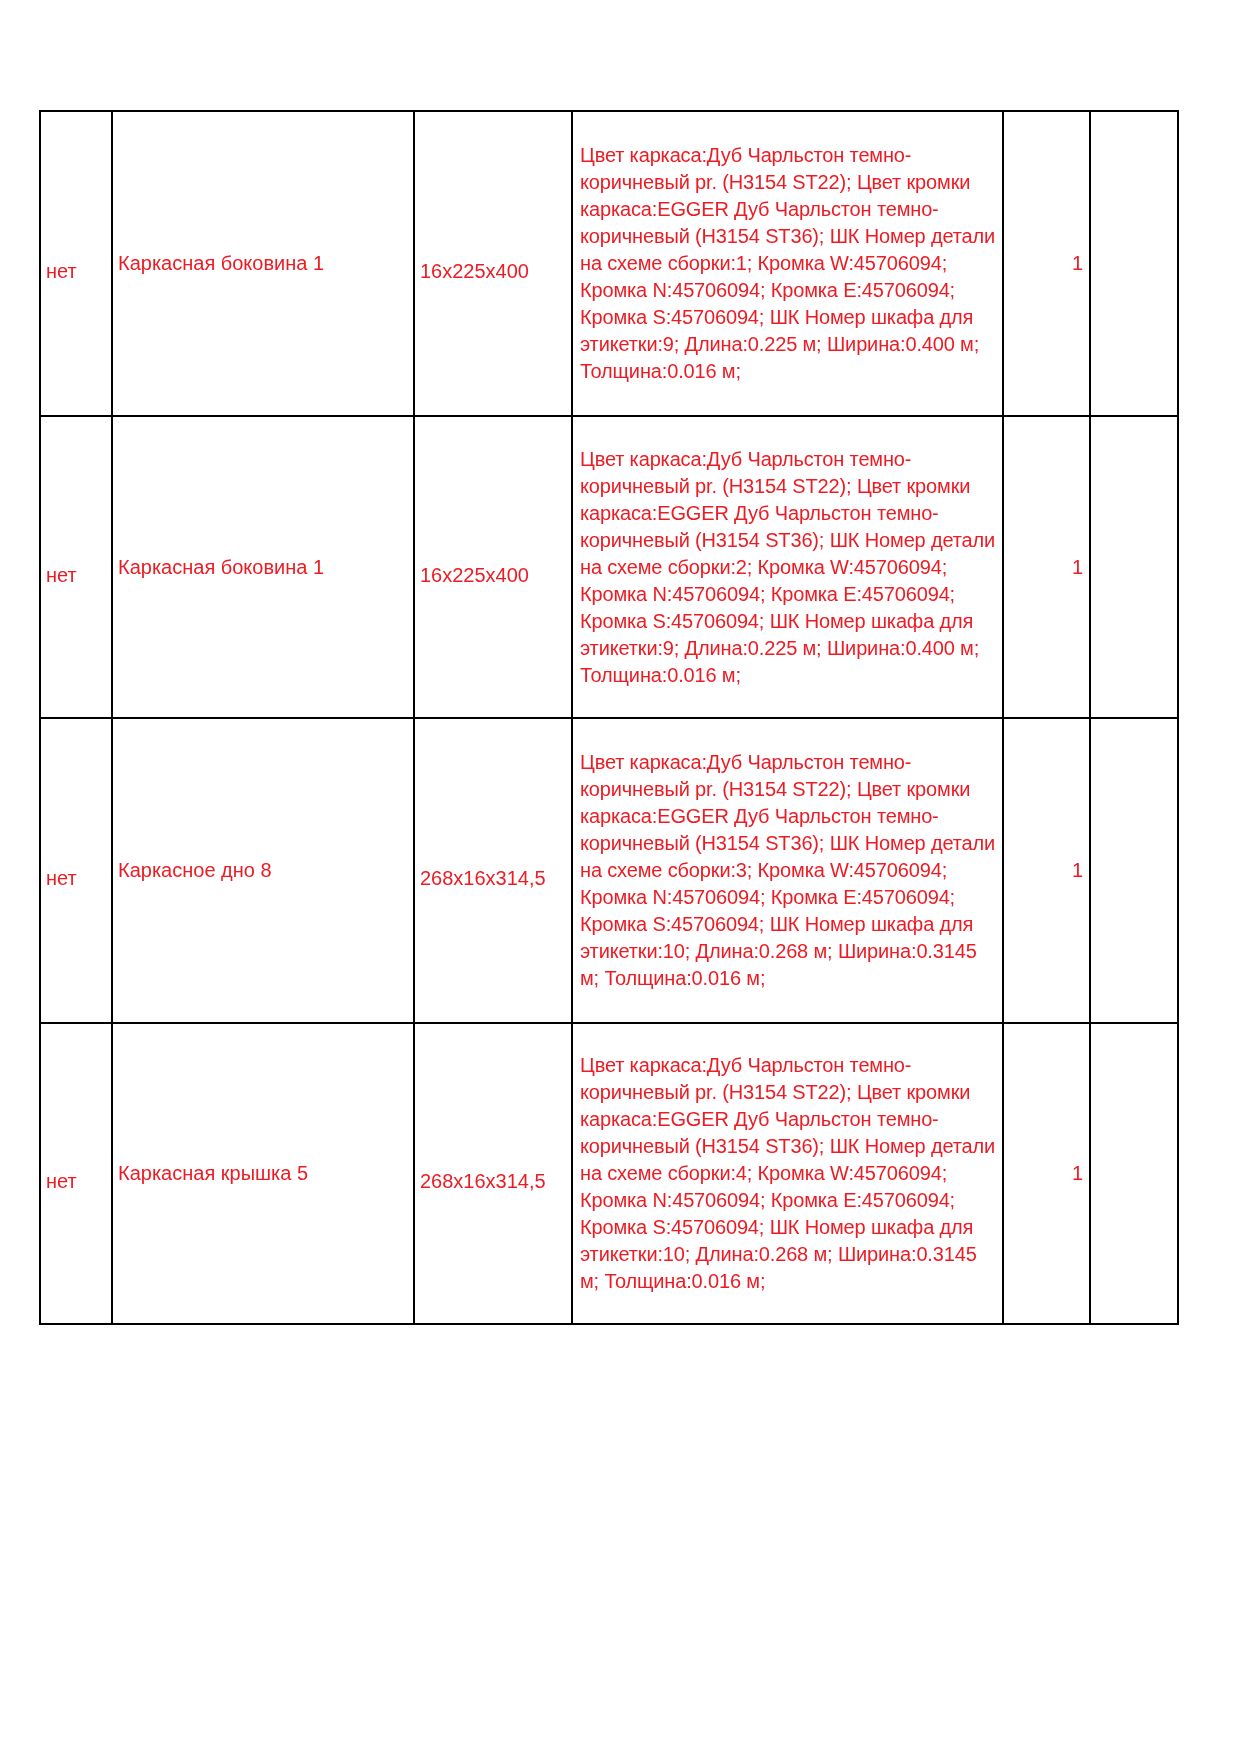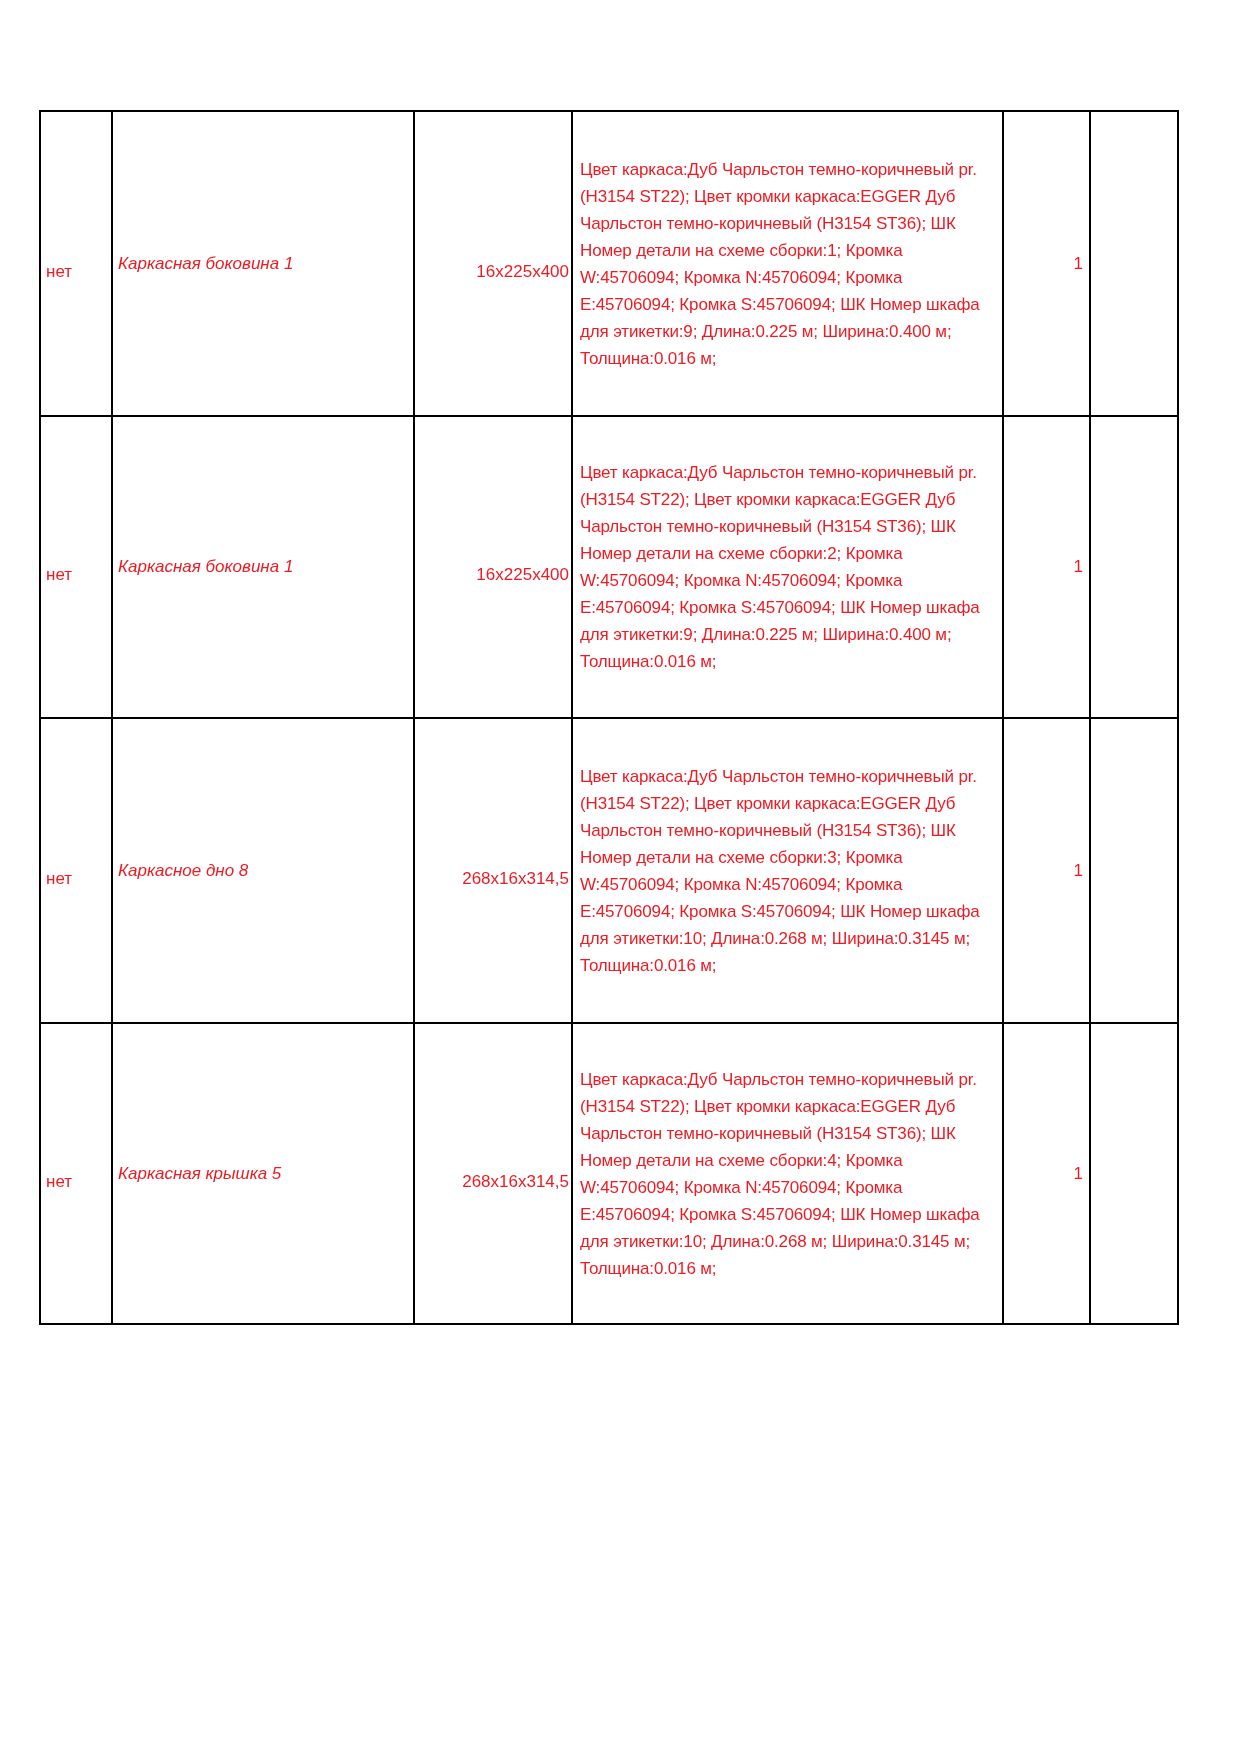--- a/index.html
+++ b/index.html
@@ -23,37 +23,37 @@
     position:absolute;
     left:39px;top:110px;
     border-collapse:collapse;
     table-layout:fixed;
     border:2px solid var(--border-color);
   }
   table.parts td{
     border:2px solid var(--border-color);
     vertical-align:middle;
     color:var(--text-color);
-    font-size:17px;
+    font-size:20px;
     overflow:hidden;
     background:var(--page-background);
   }
   col.c-flag{width:72px;}
   col.c-name{width:302px;}
   col.c-dims{width:158px;}
   col.c-desc{width:431px;}
   col.c-qty{width:87px;}
   col.c-extra{width:88px;}
   tr.r1{height:305px;}
   tr.r2{height:302px;}
   tr.r3{height:305px;}
   tr.r4{height:301px;}
   td.flag{padding:16px 2px 0 5px;}
-  td.name{padding:0 2px 0 5px;font-style:italic;}
-  td.dims{padding:16px 2px 0 5px;text-align:right;}
+  td.name{padding:0 2px 0 5px;}
+  td.dims{padding:16px 2px 0 5px;}
   td.desc{
     padding:0 4px 0 7px;
     font-size:19px;
     line-height:27px;
     letter-spacing:-0.15px;
   }
   td.qty{padding:0 6px 0 2px;text-align:right;}
   td.extra{padding:0;}
 </style>
 </head>

